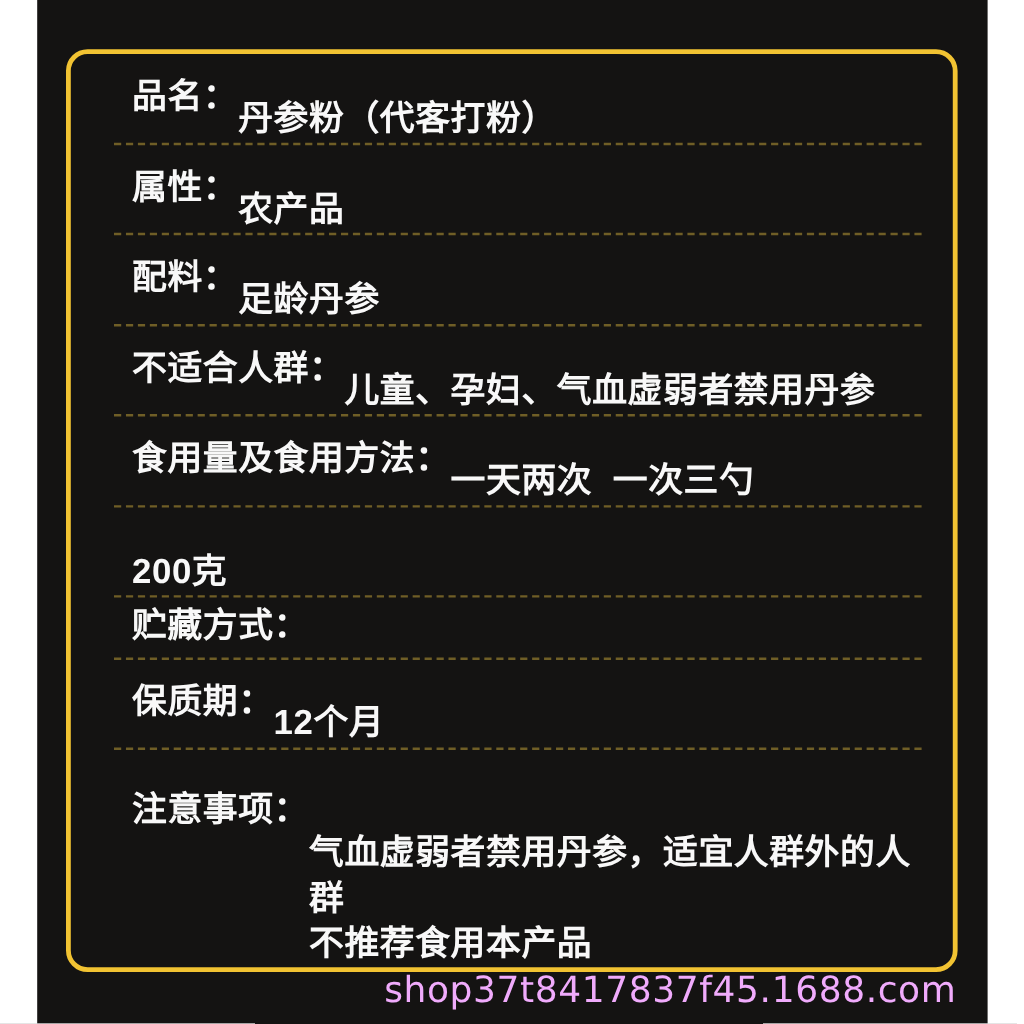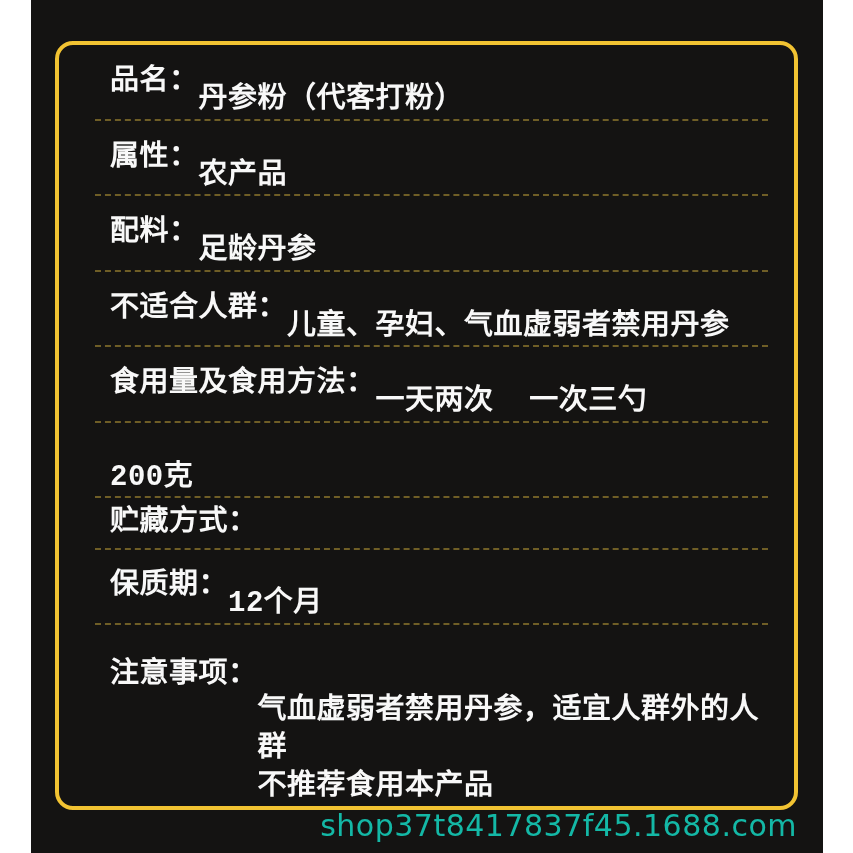--- a/index.html
+++ b/index.html
@@ -43,21 +43,20 @@
     height: 75.5px;
     display: flex;
     align-items: center;
     padding-left: 15px;
     border-bottom: 2px dashed #6f5e26;
     color: #f8f8f8;
     font-size: 29px;
     font-weight: 700;
     line-height: 1.3;
     letter-spacing: 0.5px;
-    font-family: Liberation Mono, monospace;
   }
   .row:first-child {
     height: 78px;
   }
   .row.row-last {
     border-bottom: none;
     height: auto;
     align-items: flex-start;
     padding-top: 31px;
     line-height: 38px;
@@ -68,21 +67,21 @@
   }
   .row-value {
     white-space: pre-wrap;
     flex: 1 1 auto;
     margin-top: 36px;
   }
   .watermark {
     position: absolute;
     right: 26px;
     bottom: 10px;
-    color: #14b8a6;
+    color: #f0abfc;
     font-family: "DejaVu Sans", sans-serif;
     font-size: 30px;
     font-weight: 400;
     letter-spacing: 0.5px;
   }
 </style>
 </head>
 <body>
 
 <div class="stage">

